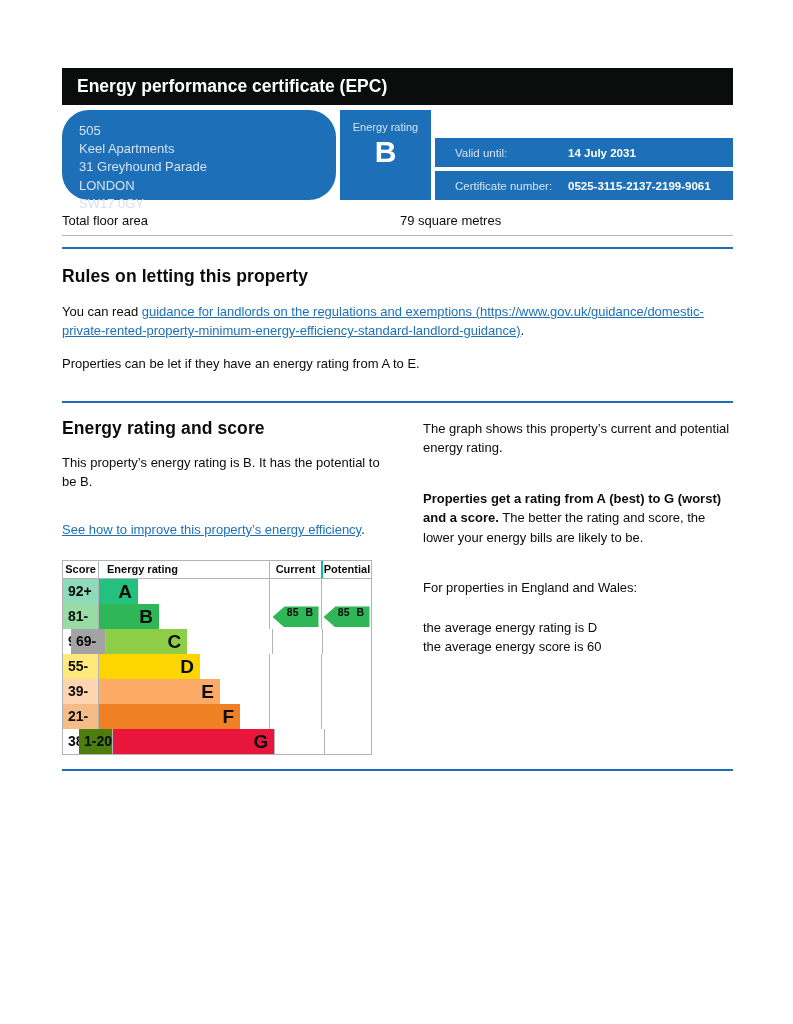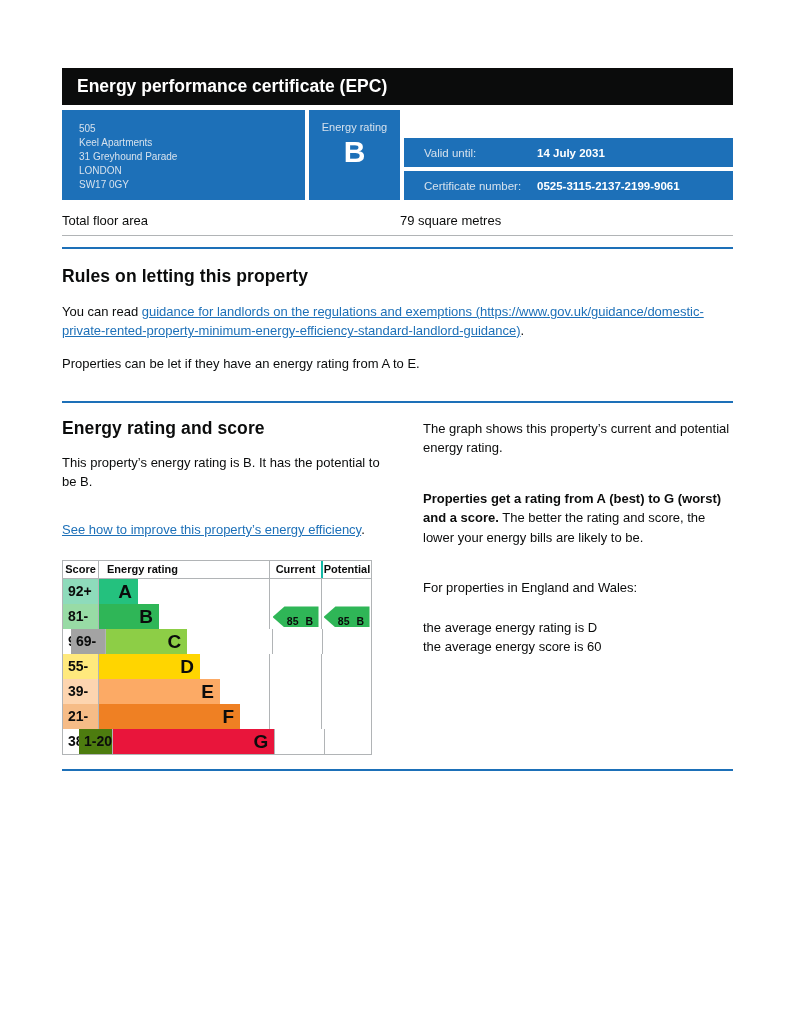--- a/index.html
+++ b/index.html
@@ -13,22 +13,23 @@
 
   
   .masthead {
     height:37px; line-height:37px; padding-left:15px;
     color:#ffffff; font-size:17.5px; font-weight:bold;
   }
 
   
   .summary { display:flex; gap:4px; margin-top:5px; height:90px; }
   .addr-box {
-    width:243px; color:#d5e1ed; font-size:10px; line-height:1.4;
+    width:274px; color:#d5e1ed; font-size:13px; line-height:1.4;
     padding:12px 10px 0 17px;
+    border-radius:27px;
   }
   .rating-box { width:91px; color:#ffffff; text-align:center; padding-top:11px; }
   .rating-box .lbl { font-size:11px; color:#d5e1ed; }
   .rating-box .val { font-size:30px; font-weight:bold; line-height:1.2; margin-top:1px; }
   .meta-stack { flex:1; display:flex; flex-direction:column; gap:4px;margin-top:28px; }
   .meta-box { flex:1; display:flex; align-items:center; padding-left:20px; font-size:11.5px; }
   .meta-box .lbl { color:#d5e1ed; width:113px; }
   .meta-box .val { color:#ffffff; font-weight:bold; }
 
   
@@ -69,21 +70,21 @@
   .band-bar {
     height:25px; line-height:25px; text-align:right; padding-right:6px;
     font-weight:bold; font-size:19px; color:#0b0c0c;
   }
   .w0{width:39px} .w1{width:60px} .w2{width:81px} .w3{width:101px} .w4{width:121px} .w5{width:141px} .w6{width:161px}
   .cur-cell { width:52px; border-left:1px solid #b1b4b6; display:flex; align-items:center; justify-content:center; }
   .pot-cell { width:50px; border-left:1px solid #b1b4b6; display:flex; align-items:center; justify-content:center; }
   .epc-arrow {
     width:46px; height:21px;
     clip-path:polygon(26% 0, 100% 0, 100% 100%, 26% 100%, 0 50%);
-    display:flex; align-items:flex-end; justify-content:center; gap:7px;
+    display:flex; align-items:flex-start; justify-content:center; gap:7px;
     padding-left:9px; font-weight:bold; font-size:10.5px; color:#0b0c0c;
   }
   .divider-3 { margin-top:14px; }
 </style>
 </head>
 <body>
 
 <div class="page">
 
   <div class="masthead" style="background-color: rgb(11, 12, 12);">

